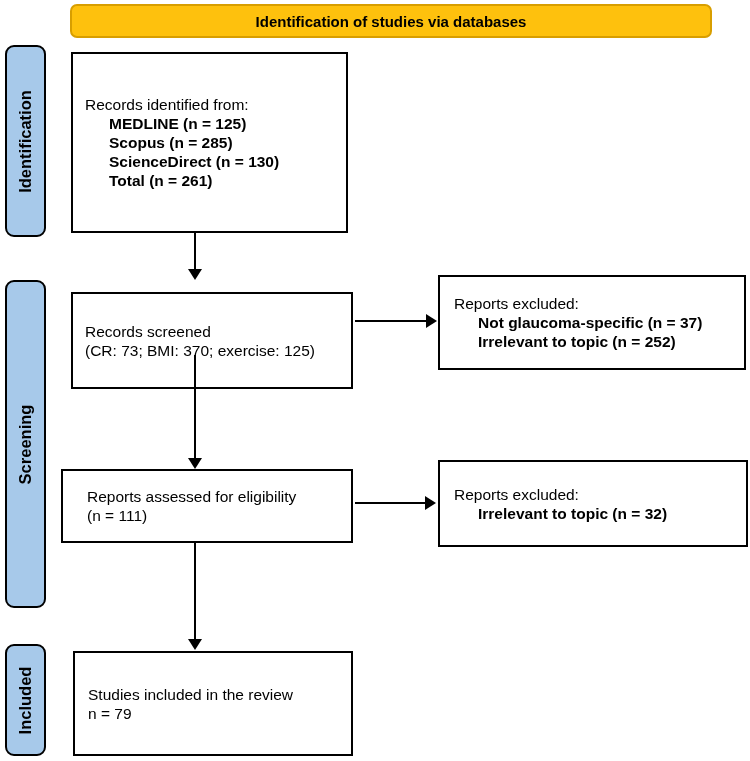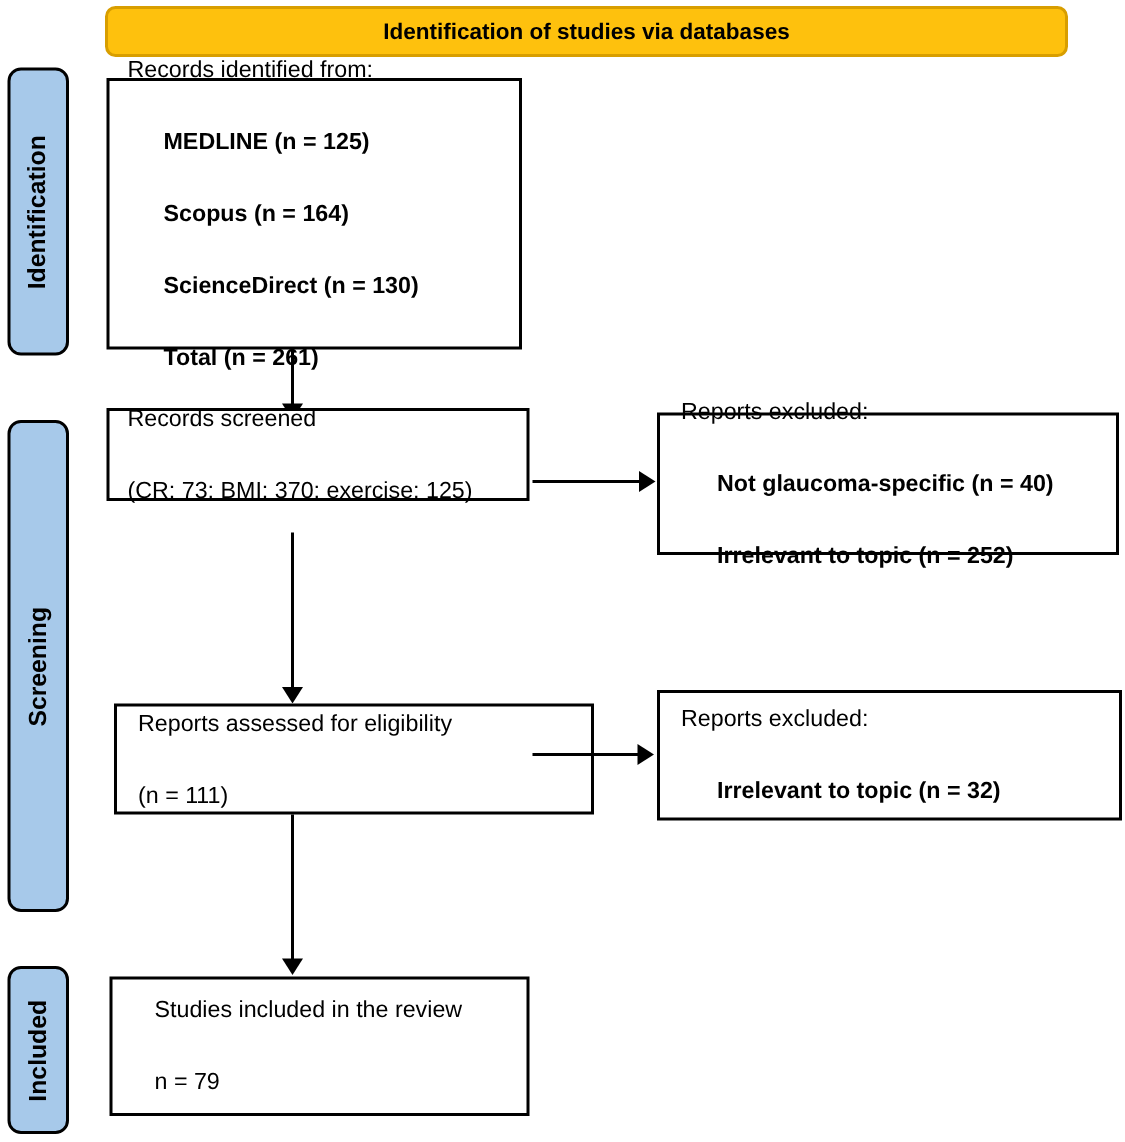--- a/index.html
+++ b/index.html
@@ -32,31 +32,31 @@
   }
   .stage-identification { top:45px;  height:192px; }
   .stage-screening      { top:280px; height:328px; }
   .stage-included       { top:644px; height:112px; }
 
   
   .fbox {
     position:absolute; background:#fff;
     border:2px solid var(--box-border,#000); box-sizing:border-box;
     display:flex; flex-direction:column; justify-content:center;
-    font-size:15.5px; line-height:19px;gap:29px;
+    font-size:15.5px; line-height:19px;
   }
   .fbox .indent { padding-left:24px;font-weight:bold; }
   .fbox .center { }
 
   .box-identified { left:71px; top:52px;  width:277px; height:181px; padding-left:12px; }
-  .box-screened   { left:71px; top:272px; width:282px; height:62px;  padding-left:12px; }
+  .box-screened   { left:71px; top:292px; width:282px; height:97px;  padding-left:12px; }
   .box-excluded1  { left:438px; top:275px; width:308px; height:95px; padding-left:14px; }
-  .box-assessed   { left:76px; top:469px; width:320px; height:74px;  padding-left:14px; }
+  .box-assessed   { left:61px; top:469px; width:292px; height:74px;  padding-left:24px; }
   .box-excluded2  { left:438px; top:460px; width:310px; height:87px; padding-left:14px; }
-  .box-included   { left:73px; top:651px; width:280px; height:93px; padding-left:28px; padding-right:8px; }
+  .box-included   { left:73px; top:651px; width:280px; height:105px; padding-left:13px; padding-right:8px; }
 
   
   .vline { position:absolute; width:2px;  background:var(--arrow-color,#000); }
   .hline { position:absolute; height:2px; background:var(--arrow-color,#000); }
   .head-down {
     position:absolute; width:0; height:0;
     border-left:7px solid transparent; border-right:7px solid transparent;
     border-top:11px solid var(--arrow-color,#000);
   }
   .head-right {
@@ -80,39 +80,39 @@
   <div class="stage stage-screening">
     <span>Screening</span>
   </div>
   <div class="stage stage-included">
     <span>Included</span>
   </div>
 
   <div class="fbox box-identified">
     <div>Records identified from:</div>
     <div class="indent">MEDLINE (n = 125)</div>
-    <div class="indent">Scopus (n = 164)</div>
+    <div class="indent">Scopus (n = 285)</div>
     <div class="indent">ScienceDirect (n = 130)</div>
     <div class="indent">Total (n = 261)</div>
   </div>
 
   <div class="vline" style="left:194px; top:233px; height:37px;"></div>
   <div class="head-down" style="left:188px; top:269px;"></div>
 
   <div class="fbox box-screened">
     <div>Records screened</div>
     <div>(CR: 73; BMI: 370; exercise: 125)</div>
   </div>
 
   <div class="hline" style="left:355px; top:320px; width:72px;"></div>
   <div class="head-right" style="left:426px; top:314px;"></div>
 
   <div class="fbox box-excluded1">
     <div>Reports excluded:</div>
-    <div class="indent">Not glaucoma-specific (n = 40)</div>
+    <div class="indent">Not glaucoma-specific (n = 37)</div>
     <div class="indent">Irrelevant to topic (n = 252)</div>
   </div>
 
   <div class="vline" style="left:194px; top:355px; height:103px;"></div>
   <div class="head-down" style="left:188px; top:458px;"></div>
 
   <div class="fbox box-assessed">
     <div>Reports assessed for eligibility</div>
     <div>(n = 111)</div>
   </div>

